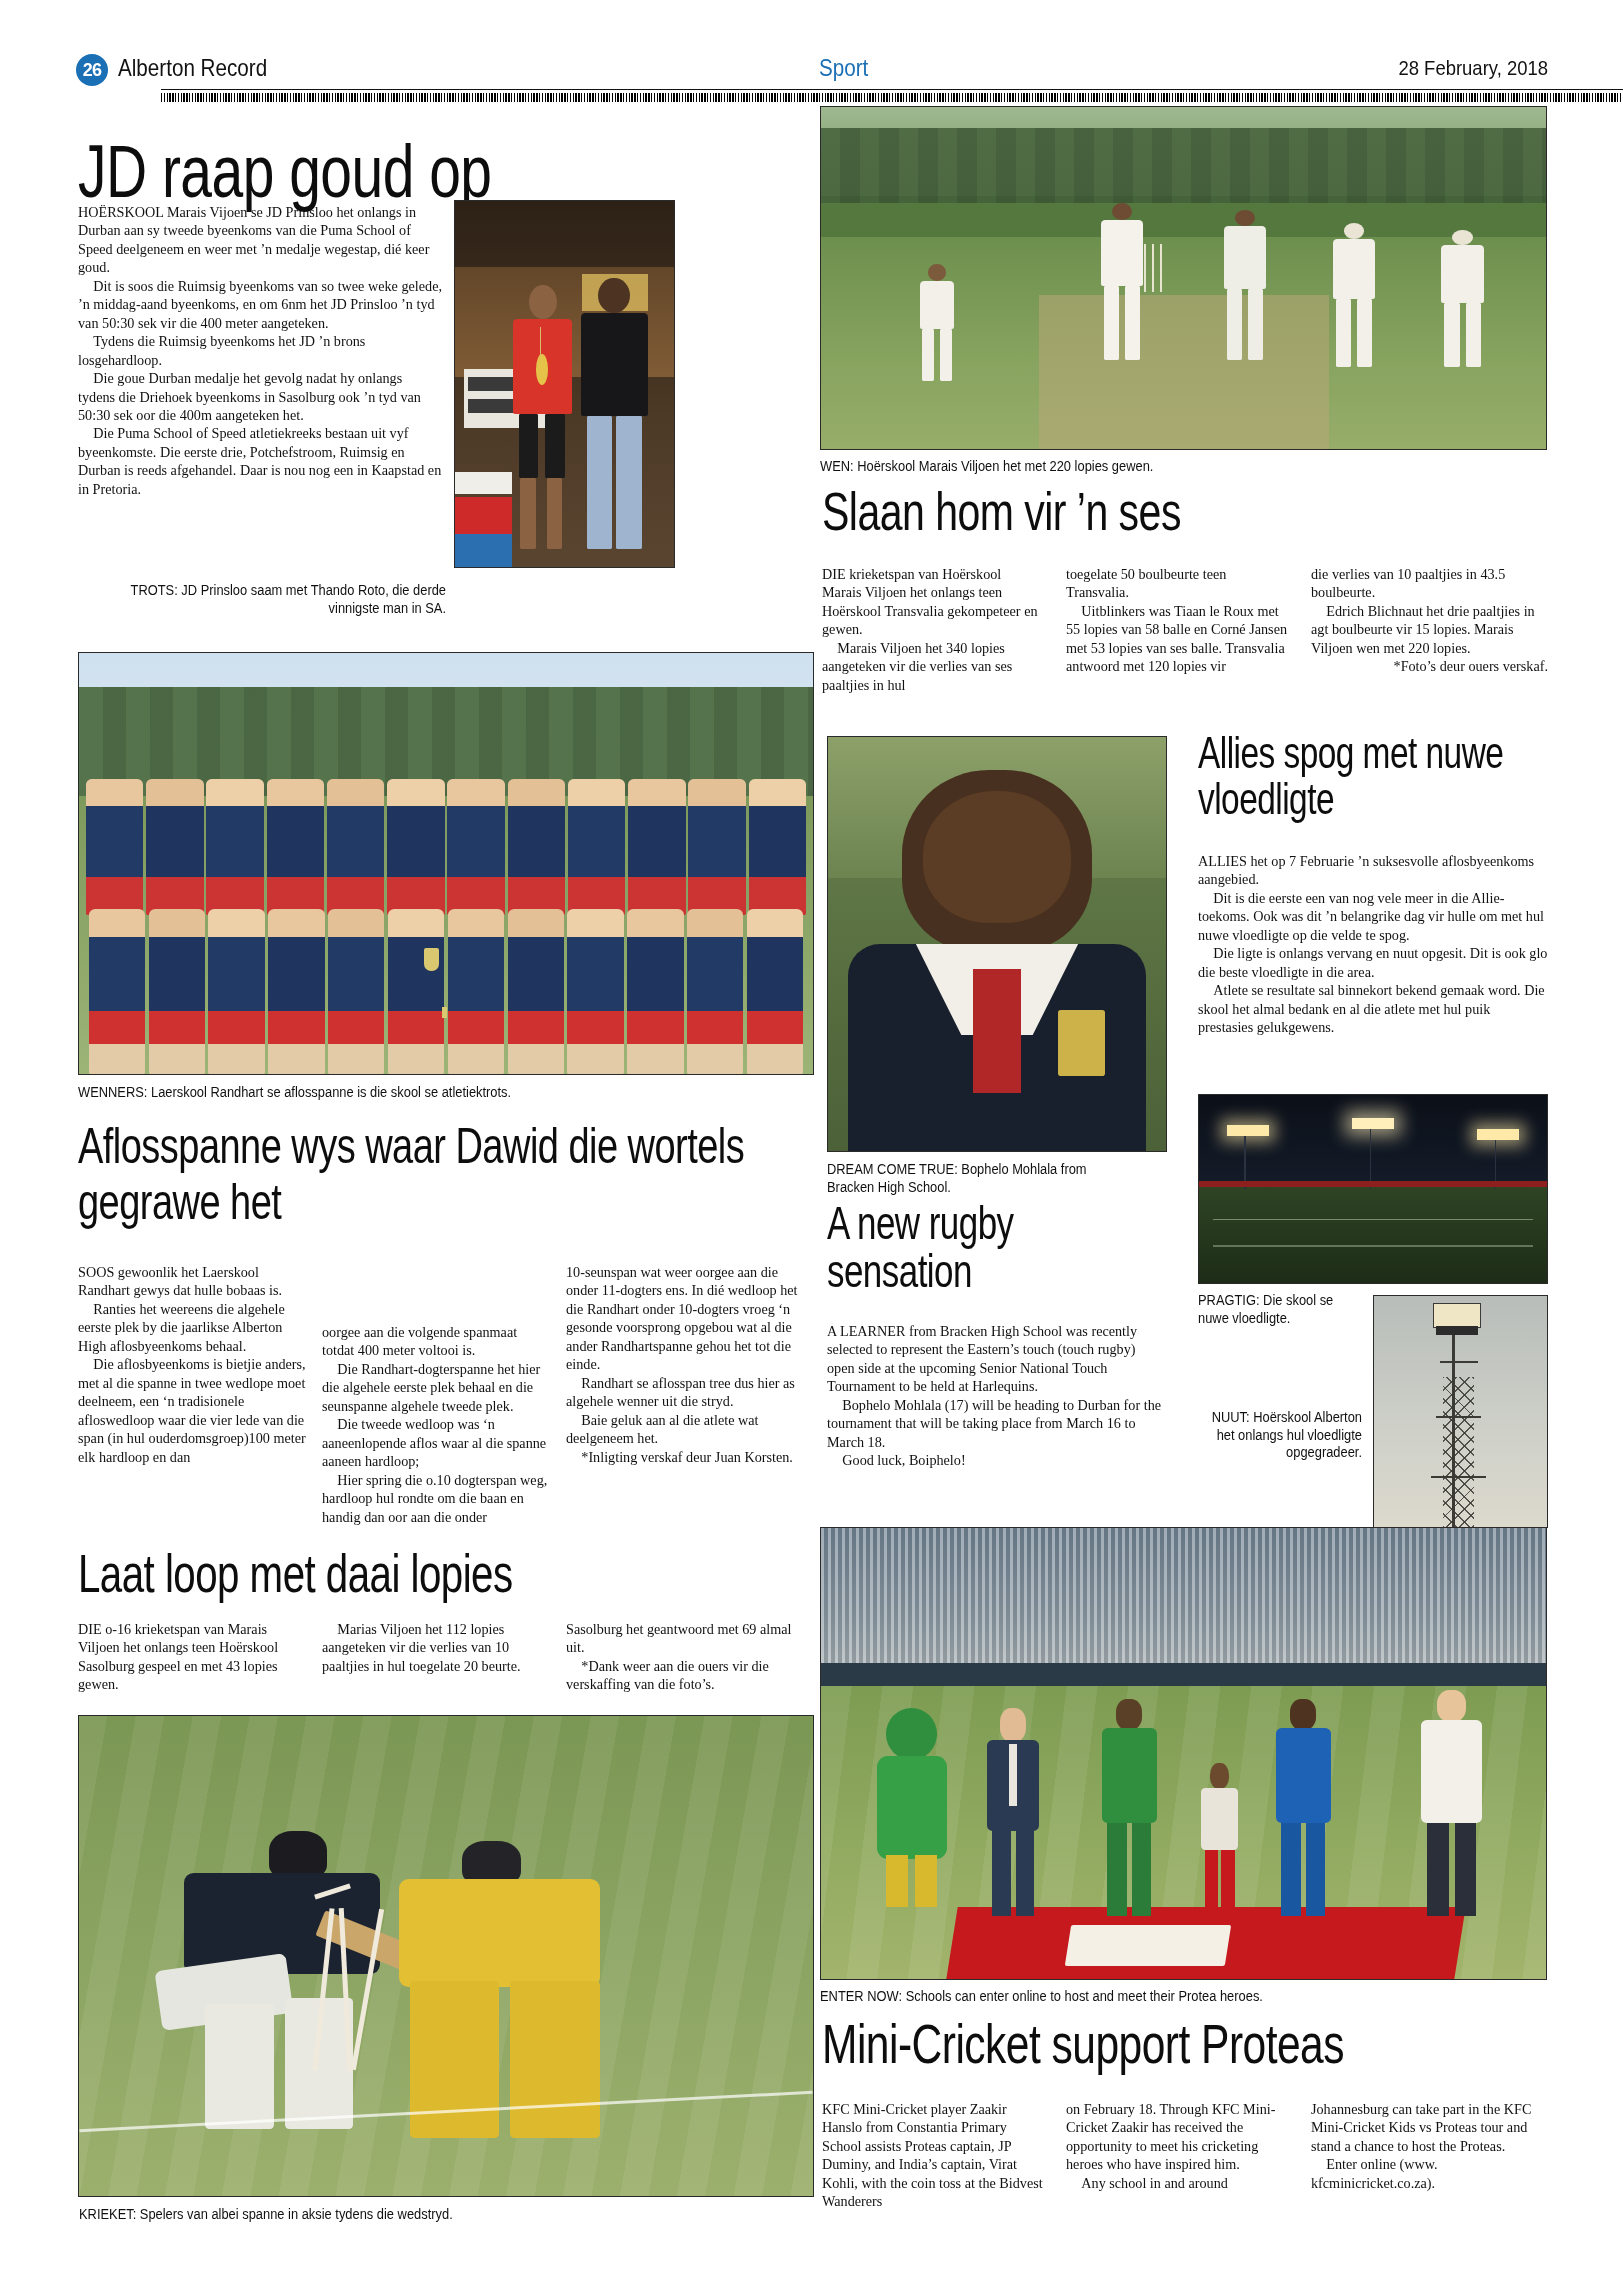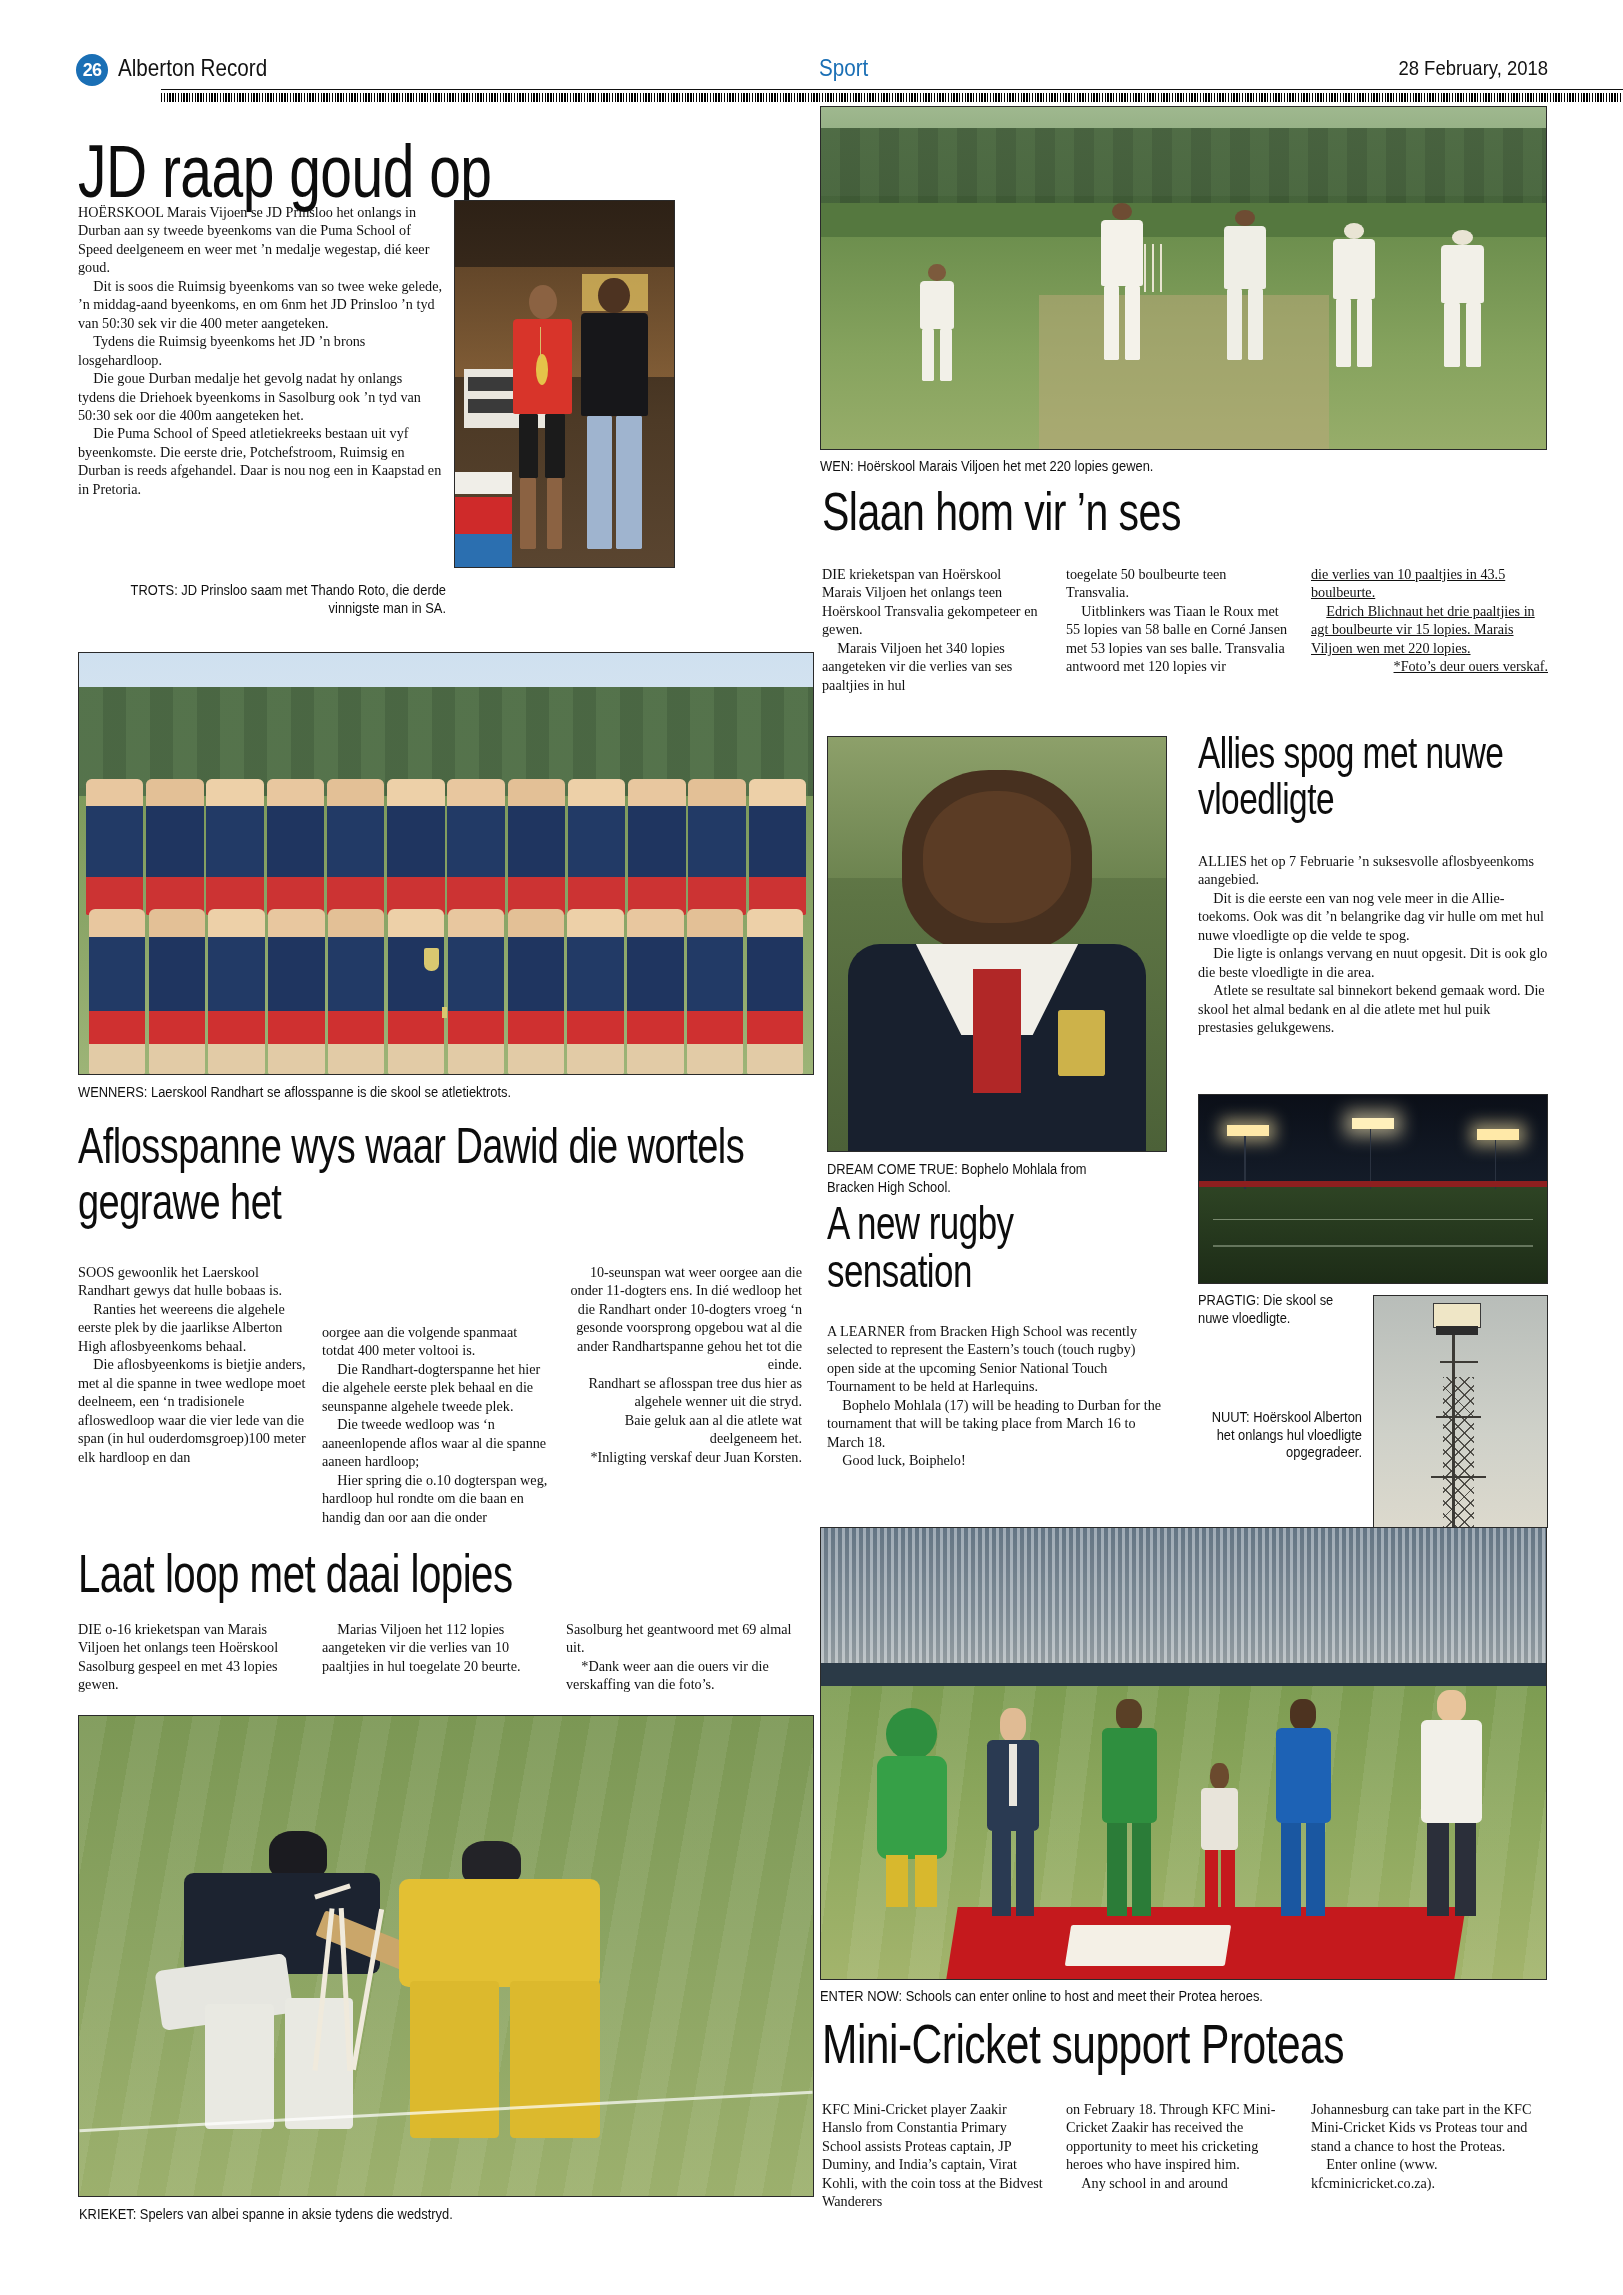--- a/index.html
+++ b/index.html
@@ -190,21 +190,21 @@
   </div>
 
   <div class="body" style="position:absolute;left:822px;top:565px;width:222px;">
     <p class="first"><span>DIE krieketspan van Hoërskool Marais Viljoen het onlangs teen Hoërskool Transvalia gekompeteer en gewen.</span></p>
     <p><span>Marais Viljoen het 340 lopies aangeteken vir die verlies van ses paaltjies in hul</span></p>
   </div>
   <div class="body" style="position:absolute;left:1066px;top:565px;width:222px;">
     <p class="first"><span>toegelate 50 boulbeurte teen Transvalia.</span></p>
     <p><span>Uitblinkers was Tiaan le Roux met 55 lopies van 58 balle en Corné Jansen met 53 lopies van ses balle. Transvalia antwoord met 120 lopies vir</span></p>
   </div>
-  <div class="body" style="position:absolute;left:1311px;top:565px;width:237px;text-decoration:underline;">
+  <div class="body" style="position:absolute;left:1311px;top:565px;width:237px;">
     <p class="first"><span>die verlies van 10 paaltjies in 43.5 boulbeurte.</span></p>
     <p><span>Edrich Blichnaut het drie paaltjies in agt boulbeurte vir 15 lopies. Marais Viljoen wen met 220 lopies.</span></p>
     <p style="text-align:right;"><span>*Foto’s deur ouers verskaf.</span></p>
   </div>
 
   <div style="position:absolute;left:1198px;top:730px;width:528px;">
     <div class="hl wrap" style="font-size:44px;width:486px;line-height:1.04;">Allies spog met nuwe vloedligte</div>
   </div>
 
   <div class="body" style="position:absolute;left:1198px;top:852px;width:350px;">
@@ -266,21 +266,21 @@
     <p class="first"><span>SOOS gewoonlik het Laerskool Randhart gewys dat hulle bobaas is.</span></p>
     <p><span>Ranties het weereens die algehele eerste plek by die jaarlikse Alberton High aflosbyeenkoms behaal.</span></p>
     <p><span>Die aflosbyeenkoms is bietjie anders, met al die spanne in twee wedlope moet deelneem, een ‘n tradisionele afloswedloop waar die vier lede van die span (in hul ouderdomsgroep)100 meter elk hardloop en dan</span></p>
   </div>
   <div class="body" style="position:absolute;left:322px;top:1323px;width:229px;">
     <p class="first"><span>oorgee aan die volgende spanmaat totdat 400 meter voltooi is.</span></p>
     <p><span>Die Randhart-dogterspanne het hier die algehele eerste plek behaal en die seunspanne algehele tweede plek.</span></p>
     <p><span>Die tweede wedloop was ‘n aaneenlopende aflos waar al die spanne aaneen hardloop;</span></p>
     <p><span>Hier spring die o.10 dogterspan weg, hardloop hul rondte om die baan en handig dan oor aan die onder</span></p>
   </div>
-  <div class="body" style="position:absolute;left:566px;top:1263px;width:236px;text-align:right;">
+  <div class="body" style="position:absolute;left:566px;top:1263px;width:236px;">
     <p class="first"><span>10-seunspan wat weer oorgee aan die onder 11-dogters ens. In dié wedloop het die Randhart onder 10-dogters vroeg ‘n gesonde voorsprong opgebou wat al die ander Randhartspanne gehou het tot die einde.</span></p>
     <p><span>Randhart se aflosspan tree dus hier as algehele wenner uit die stryd.</span></p>
     <p><span>Baie geluk aan al die atlete wat deelgeneem het.</span></p>
     <p><span>*Inligting verskaf deur Juan Korsten.</span></p>
   </div>
 
   <div class="photo" style="left:827px;top:736px;width:340px;height:416px;">
     <div style="position:absolute;left:0;top:0;width:100%;height:100%;background:linear-gradient(180deg,#6f8452 0%,#5d7444 40%,#4c6138 100%);"></div>
     <div style="position:absolute;left:0;top:0;width:100%;height:34%;background:linear-gradient(180deg,#8da06a,#6d8450);"></div>
 

